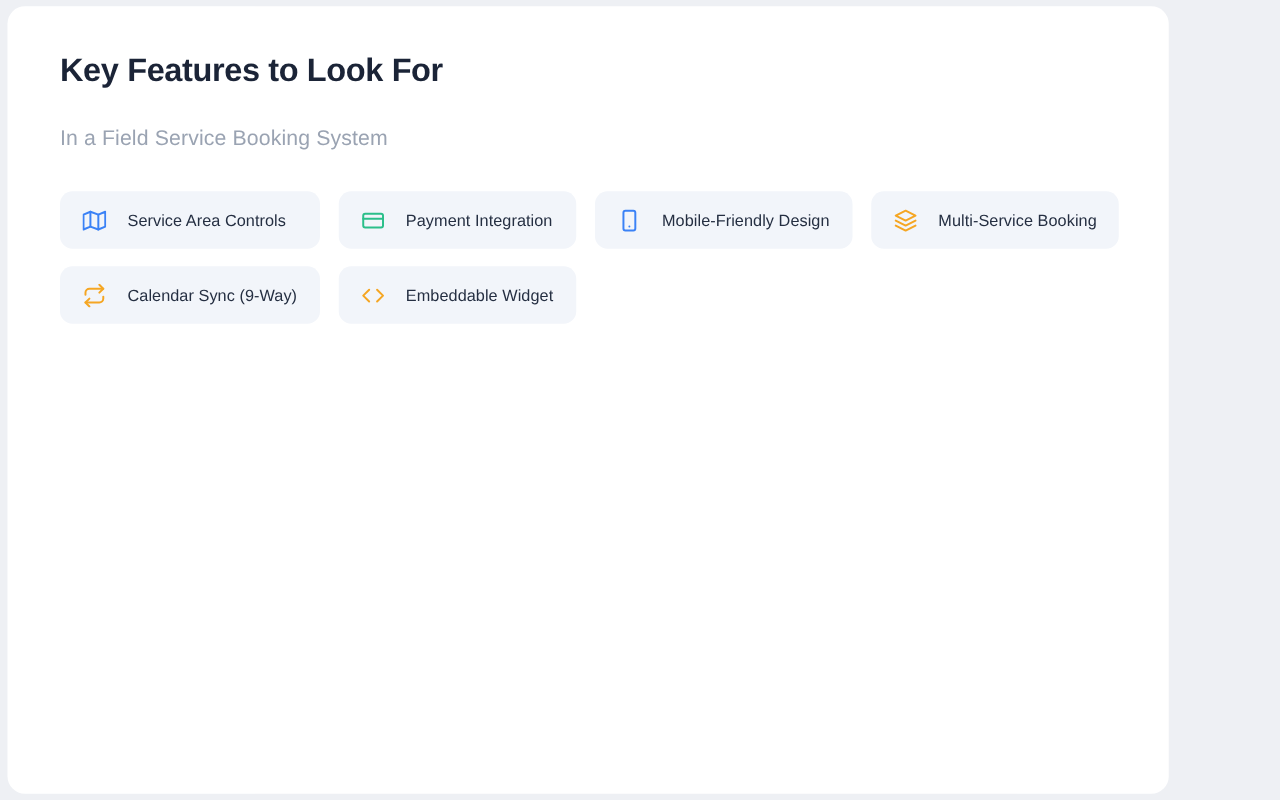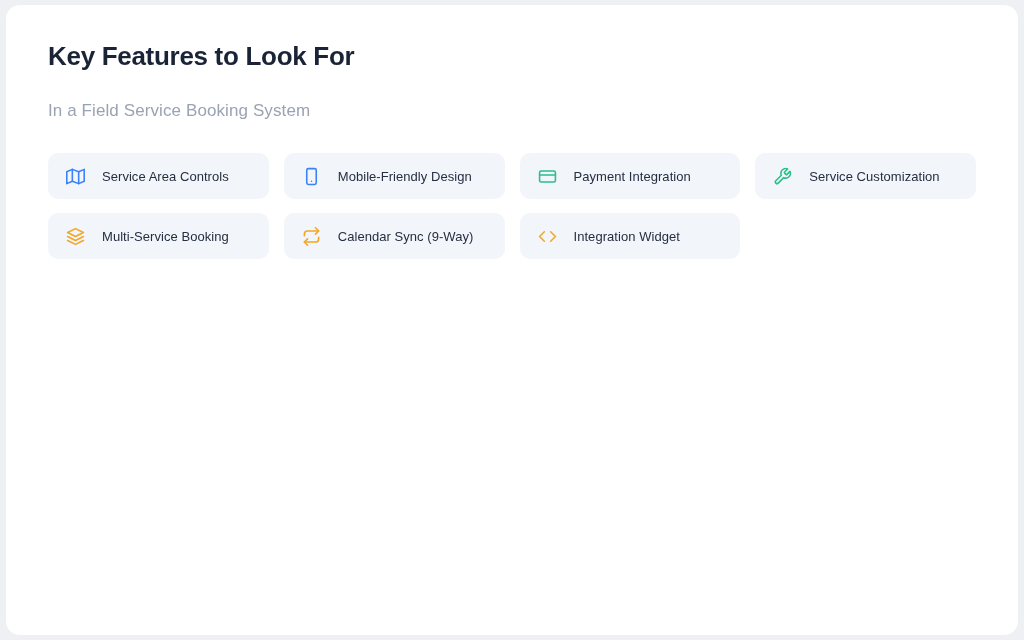--- a/index.html
+++ b/index.html
@@ -10,21 +10,21 @@
     width: 1024px;
     height: 640px;
     background: #eef0f4;
     font-family: "Liberation Sans", sans-serif;
     overflow: hidden;
   }
   .page-panel {
     position: absolute;
     left: 6px;
     top: 5px;
-    width: 1012px;
+    width: 929px;
     height: 630px;
     background: #ffffff;
     border-radius: 14px;
     box-sizing: border-box;
     overflow: hidden;
   }
   .content {
     padding: 36px 42px 0 42px;
   }
   .page-title {
@@ -95,44 +95,36 @@
           <span class="feature-icon" style="color: rgb(59, 130, 246);">
             <svg viewBox="0 0 24 24" fill="none" stroke="currentColor" stroke-width="2" stroke-linecap="round" stroke-linejoin="round">
               <polygon points="1 6 8 3 16 6 23 3 23 18 16 21 8 18 1 21 1 6"></polygon>
               <line x1="8" y1="3" x2="8" y2="18"></line>
               <line x1="16" y1="6" x2="16" y2="21"></line>
             </svg>
           </span>
           <span class="feature-label">Service Area Controls</span>
         </div>
         <div class="feature-card">
-          <span class="feature-icon" style="color: rgb(59, 130, 246);">
-            <svg viewBox="0 0 24 24" fill="none" stroke="currentColor" stroke-width="2" stroke-linecap="round" stroke-linejoin="round">
-              <rect x="6" y="2" width="12" height="20" rx="2"></rect>
-              <line x1="12" y1="18" x2="12.01" y2="18"></line>
-            </svg>
-          </span>
-          <span class="feature-label">Mobile-Friendly Design</span>
-        </div>
-        <div class="feature-card">
           <span class="feature-icon" style="color: rgb(43, 191, 138);">
             <svg viewBox="0 0 24 24" fill="none" stroke="currentColor" stroke-width="2" stroke-linecap="round" stroke-linejoin="round">
               <rect x="2" y="5" width="20" height="14" rx="2"></rect>
               <line x1="2" y1="10" x2="22" y2="10"></line>
             </svg>
           </span>
           <span class="feature-label">Payment Integration</span>
         </div>
         <div class="feature-card">
-          <span class="feature-icon" style="color: rgb(43, 191, 138);">
+          <span class="feature-icon" style="color: rgb(59, 130, 246);">
             <svg viewBox="0 0 24 24" fill="none" stroke="currentColor" stroke-width="2" stroke-linecap="round" stroke-linejoin="round">
-              <path d="M14.7 6.3a1 1 0 0 0 0 1.4l1.6 1.6a1 1 0 0 0 1.4 0l3.77-3.77a6 6 0 0 1-7.94 7.94l-6.91 6.91a2.12 2.12 0 0 1-3-3l6.91-6.91a6 6 0 0 1 7.94-7.94l-3.76 3.76z"></path>
+              <rect x="6" y="2" width="12" height="20" rx="2"></rect>
+              <line x1="12" y1="18" x2="12.01" y2="18"></line>
             </svg>
           </span>
-          <span class="feature-label">Service Customization</span>
+          <span class="feature-label">Mobile-Friendly Design</span>
         </div>
         <div class="feature-card">
           <span class="feature-icon" style="color: rgb(245, 166, 35);">
             <svg viewBox="0 0 24 24" fill="none" stroke="currentColor" stroke-width="2" stroke-linecap="round" stroke-linejoin="round">
               <polygon points="12 2 2 7 12 12 22 7 12 2"></polygon>
               <polyline points="2 17 12 22 22 17"></polyline>
               <polyline points="2 12 12 17 22 12"></polyline>
             </svg>
           </span>
           <span class="feature-label">Multi-Service Booking</span>
@@ -148,18 +140,18 @@
           </span>
           <span class="feature-label">Calendar Sync (9-Way)</span>
         </div>
         <div class="feature-card">
           <span class="feature-icon" style="color: rgb(245, 166, 35);">
             <svg viewBox="0 0 24 24" fill="none" stroke="currentColor" stroke-width="2" stroke-linecap="round" stroke-linejoin="round">
               <polyline points="16 18 22 12 16 6"></polyline>
               <polyline points="8 6 2 12 8 18"></polyline>
             </svg>
           </span>
-          <span class="feature-label">Integration Widget</span>
+          <span class="feature-label">Embeddable Widget</span>
         </div>
       </div>
 
   </div>
 </div>
 
 </body></html>

